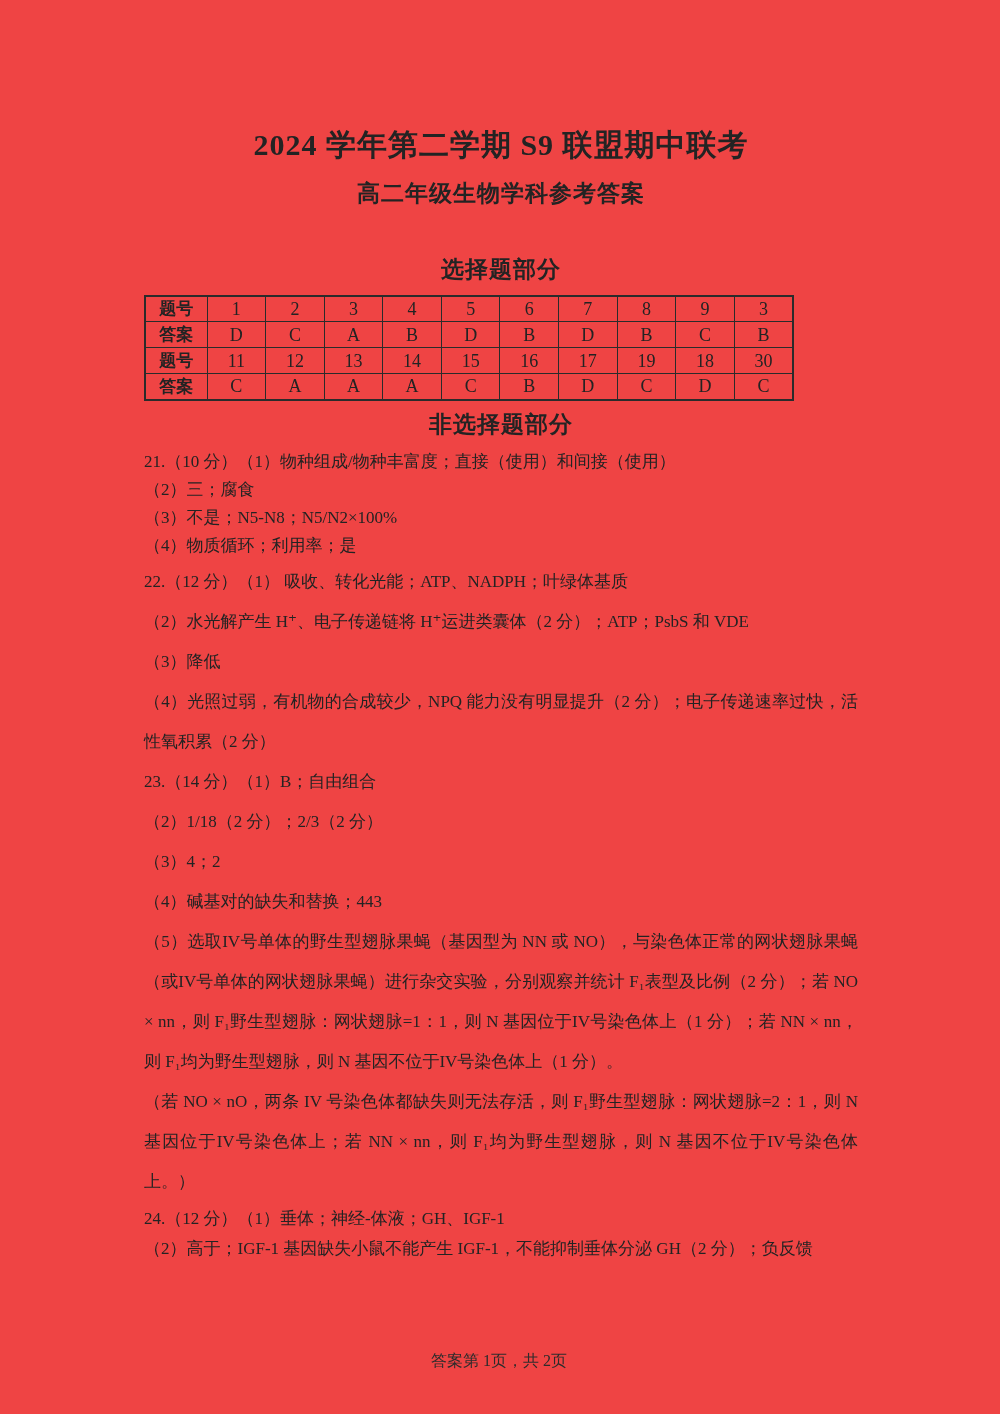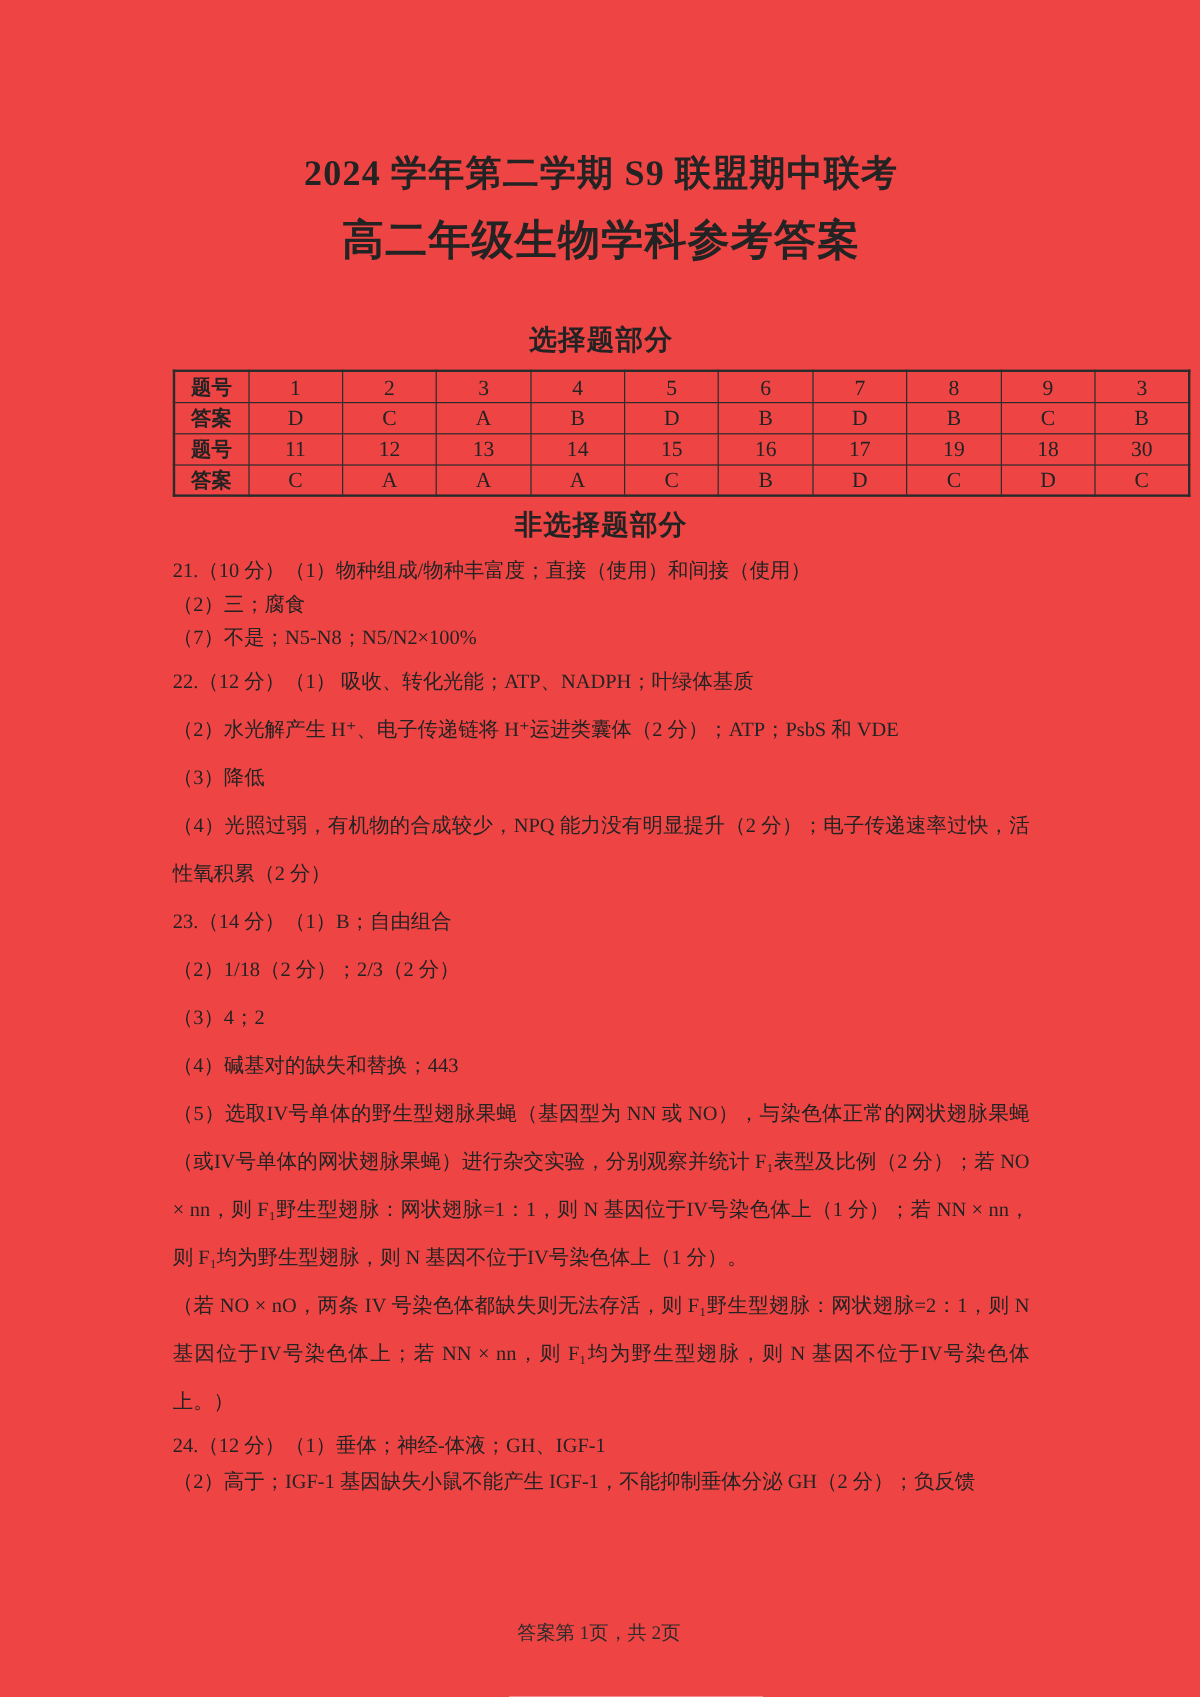--- a/index.html
+++ b/index.html
@@ -22,39 +22,39 @@
   .doc-title {
     margin: 0;
     font-size: 30px;
     font-weight: 700;
     text-align: center;
     letter-spacing: 1px;
     line-height: 1.15;
   }
   .doc-subtitle {
     margin: 18px 0 0;
-    font-size: 35px;
+    font-size: 23px;
     font-weight: 700;
     text-align: center;
     letter-spacing: 1px;
     line-height: 1.15;
   }
   .section-heading {
     margin: 0;
     font-size: 23px;
     font-weight: 700;
     text-align: center;
     letter-spacing: 1px;
     line-height: 1.2;
   }
   .heading-choice { margin-top: 49px; }
   .heading-free   { margin-top: 10px; }
 
   table.answer-table {
-    width: 848px;
+    width: 650px;
     margin-top: 11px;
     border-collapse: collapse;
     table-layout: fixed;
     border: 2px solid #2b2b2b;
   }
   .answer-table th,
   .answer-table td {
     border: 1px solid #2b2b2b;
     height: 26px;
     padding: 0;
@@ -176,21 +176,22 @@
       </tbody>
     </table>
 
     <h3 class="section-heading heading-free">非选择题部分</h3>
 
     <div class="answers">
 
       <div class="ans-block lh-tight block-21">
         <p>21.（10 分）（1）物种组成/物种丰富度；直接（使用）和间接（使用）</p>
         <p>（2）三；腐食</p>
-        <p>（7）不是；N5-N8；N5/N2×100%</p>
+        <p>（3）不是；N5-N8；N5/N2×100%</p>
+        <p>（4）物质循环；利用率；是</p>
       </div>
 
       <div class="ans-block lh-wide block-22">
         <p>22.（12 分）（1） 吸收、转化光能；ATP、NADPH；叶绿体基质</p>
         <p>（2）水光解产生 H⁺、电子传递链将 H⁺运进类囊体（2 分）；ATP；PsbS 和 VDE</p>
         <p>（3）降低</p>
         <p>（4）光照过弱，有机物的合成较少，NPQ 能力没有明显提升（2 分）；电子传递速率过快，活性氧积累（2 分）</p>
       </div>
 
       <div class="ans-block lh-wide block-23">

